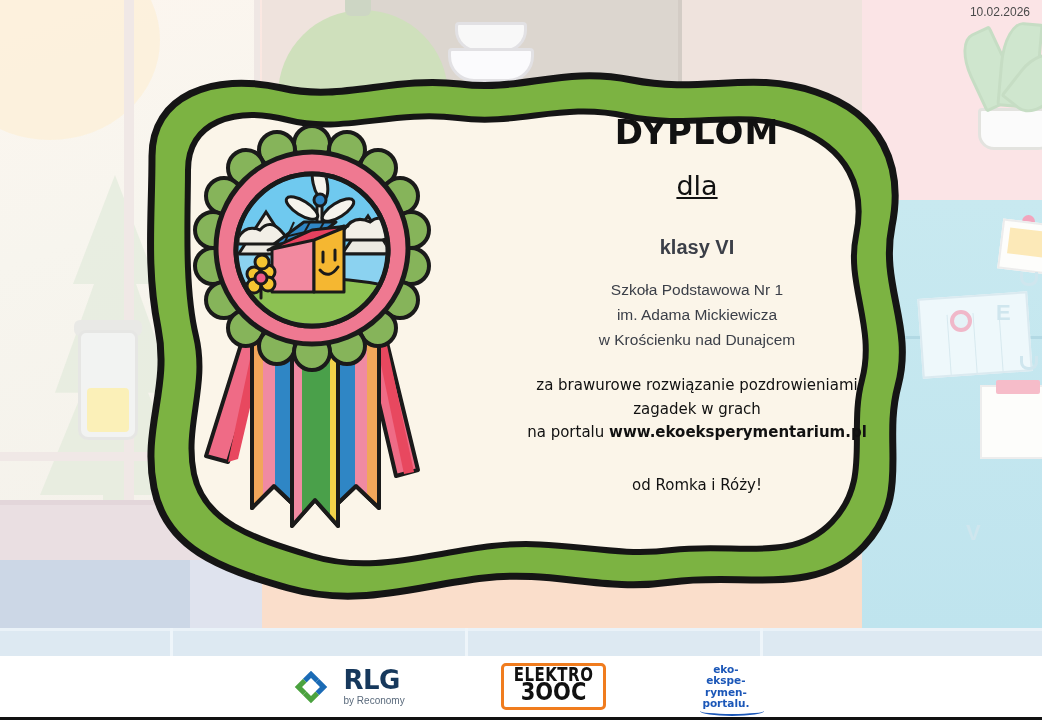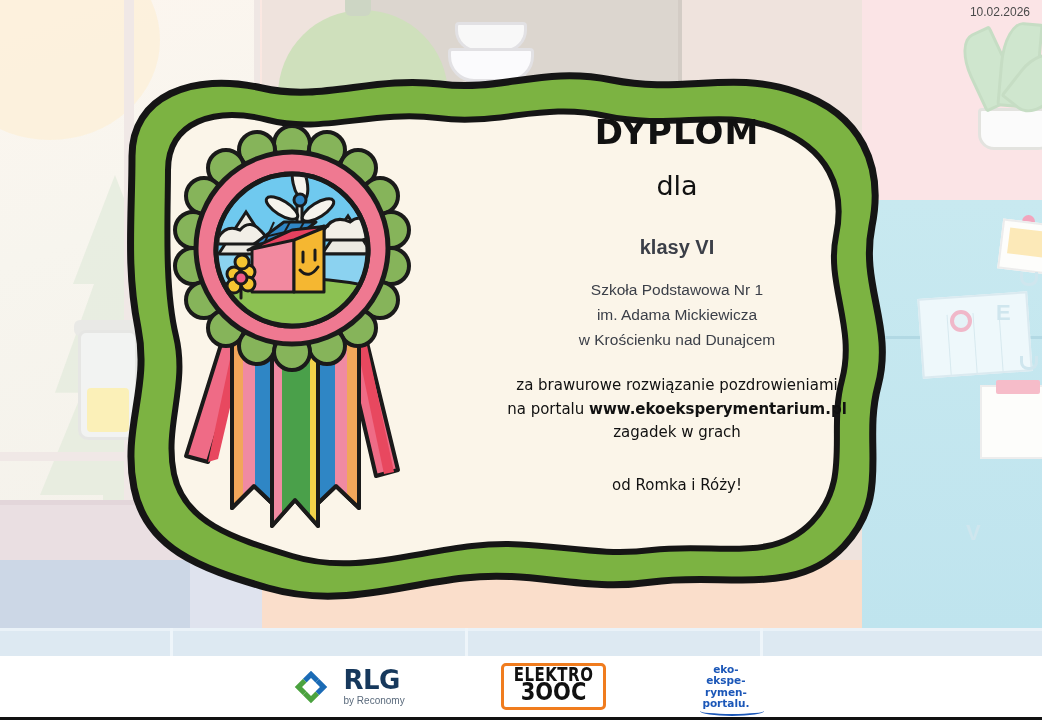--- a/index.html
+++ b/index.html
@@ -168,21 +168,21 @@
   .bg-floor-tile {
     position:absolute; top:628px; width:3px; height:30px; background:#eef5fa;
   }
   .bg-counter-blue {
     position:absolute; left:0; top:560px; width:190px; height:70px;
     background:#ccd7e6;
   }
 
   
   #certificate {
-    position:absolute; left:72px; top:36px; width:862px; height:580px;
+    position:absolute; left:92px; top:36px; width:862px; height:580px;
   }
   #certificate svg { display:block; width:100%; height:100%; }
 
   .cert-content {
     position:absolute; left:0; top:0; width:862px; height:580px;
     display:flex; align-items:center;
   }
 
   
   .medal-wrap {
@@ -195,21 +195,21 @@
     position:absolute; left:370px; top:78px; width:470px;
     text-align:center;
   }
   .t-dyplom {
     font-family:"DejaVu Sans", sans-serif;
     font-size:34px; font-weight:bold; color:#111111;
     letter-spacing:1px; line-height:1.1;
   }
   .t-dla {
     font-family:"DejaVu Sans", sans-serif;
-    font-size:27px; color:#111111; margin-top:20px; line-height:1.1;
+    font-size:27px; color:#111111; margin-top:20px; line-height:1.1;text-decoration:underline;
   }
   .t-klasa {
     font-family:"Liberation Sans", sans-serif;
     font-size:20px; font-weight:bold; color:#3b3f48; margin-top:35px;
   }
   .t-school {
     font-family:"Liberation Sans", sans-serif;
     font-size:15.5px; color:#3b3f48; line-height:1.62; margin-top:18px;
   }
   .t-reason {
@@ -509,22 +509,22 @@
       <div class="t-dyplom">DYPLOM</div>
       <div class="t-dla">dla</div>
       <div class="t-klasa">klasy VI</div>
       <div class="t-school">
         <div>Szkoła Podstawowa Nr 1</div>
         <div>im. Adama Mickiewicza</div>
         <div>w Krościenku nad Dunajcem</div>
       </div>
       <div class="t-reason">
         <div>za brawurowe rozwiązanie pozdrowieniami</div>
+        <div>zagadek w grach</div>
         <div><span>na portalu </span><b>www.ekoeksperymentarium.pl</b></div>
-        <div>zagadek w grach</div>
       </div>
       <div class="t-greet">
         <div>od Romka i Róży!</div>
       </div>
     </div>
   </div>
 </div>
 
 <div id="footer">
 

